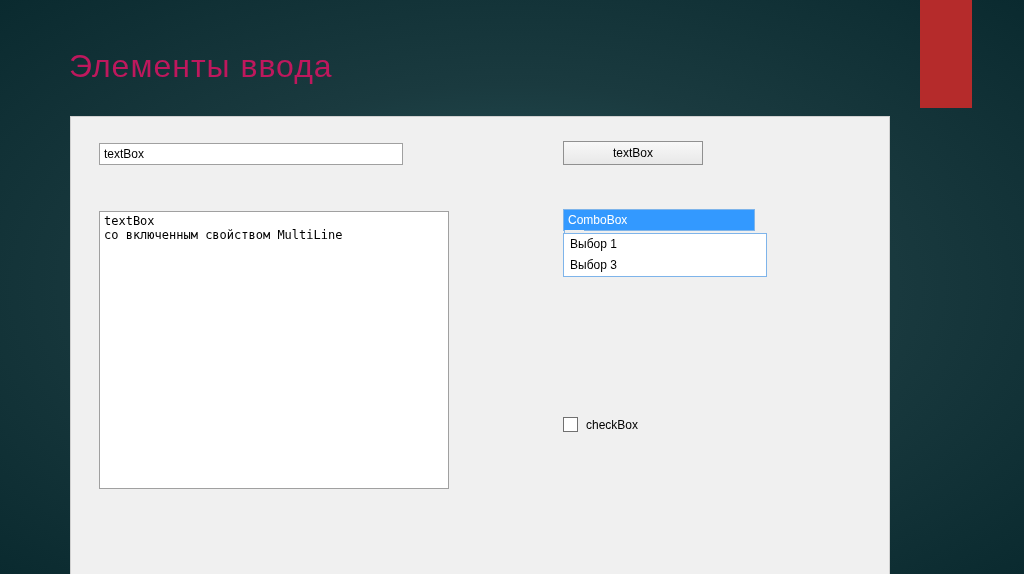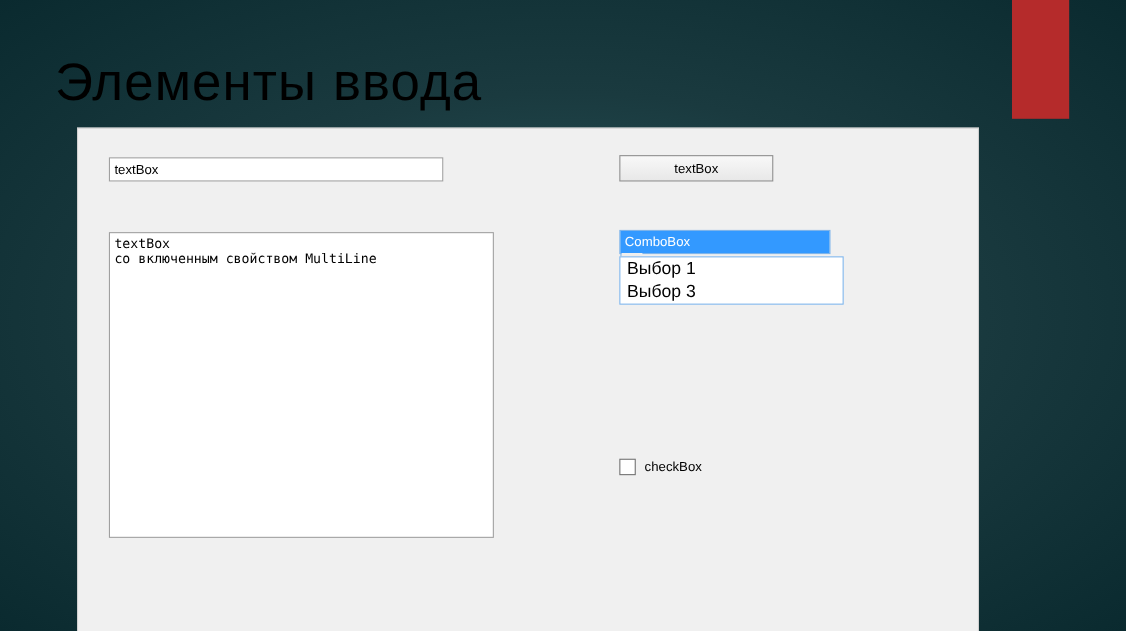--- a/index.html
+++ b/index.html
@@ -5,23 +5,23 @@
     * { box-sizing: border-box; margin: 0; padding: 0; }
     html, body { width: 1024px; height: 574px; overflow: hidden; }
     body {
       background: radial-gradient(ellipse at center, #2a5a5f 0%, #1a3a3f 50%, #0a2a2f 100%);
       font-family: Tahoma, Arial, sans-serif;
       position: relative;
     }
     .slide-title {
       position: absolute;
       top: 48px;
-      left: 50px;
-      color: #000000;
-      font-size: 48px;
+      left: 69px;
+      color: #be185d;
+      font-size: 32px;
       font-weight: 300;
       letter-spacing: 1px;
     }
     .red-accent {
       position: absolute;
       top: 0;
       right: 52px;
       width: 52px;
       height: 108px;
       background: #b52b2b;
@@ -115,31 +115,31 @@
     .combobox-list {
       position: absolute;
       top: 24px;
       left: 0;
       width: 204px;
       background: #ffffff;
       border: 1px solid #7eb4ea;
     }
     .combo-item {
       padding: 2px 6px;
-      font-size: 16px;
+      font-size: 12px;
       color: #000;
       cursor: pointer;
       line-height: 17px;
     }
     .checkbox-wrap {
       position: absolute;
       top: 300px;
       left: 492px;
       display: flex;
-      align-items: flex-start;
+      align-items: center;
       gap: 8px;
     }
     .checkbox-box {
       width: 15px;
       height: 15px;
       background: #ffffff;
       border: 1px solid #707070;
       cursor: pointer;
     }
     .checkbox-label {

